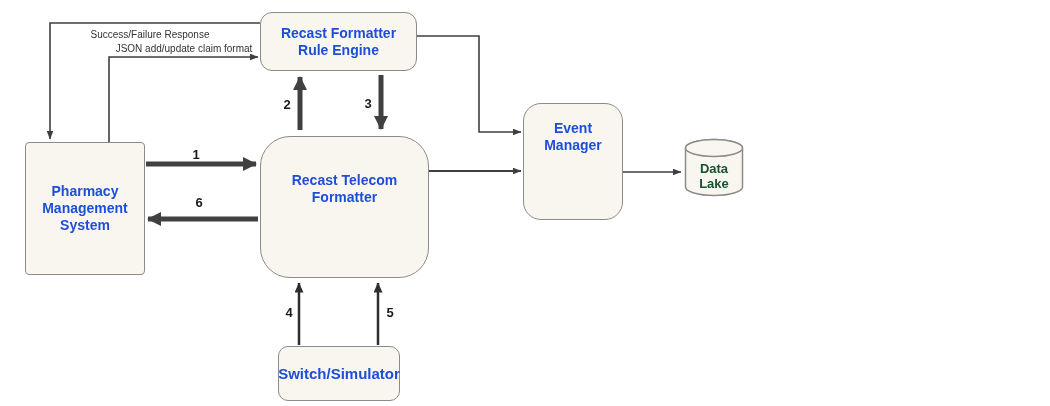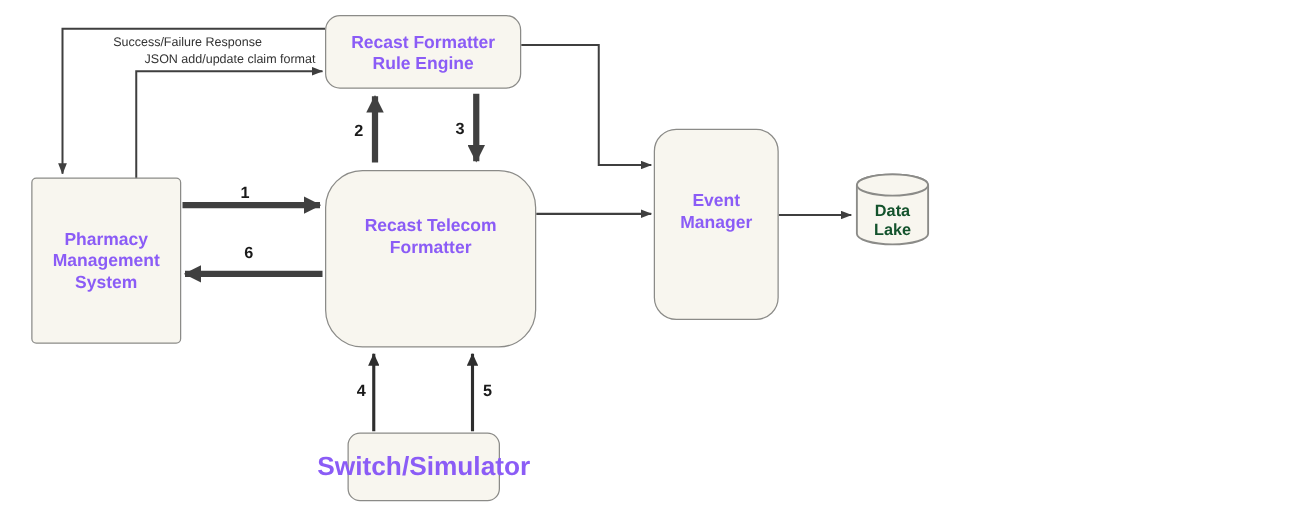--- a/index.html
+++ b/index.html
@@ -5,30 +5,30 @@
   html,body{margin:0;padding:0;background:#ffffff;}
   .canvas{
     position:relative;width:1050px;height:406px;background:#ffffff;
     font-family:"Liberation Sans",sans-serif;overflow:hidden;
   }
   .wires{position:absolute;left:0;top:0;z-index:1;}
   .node{
     position:absolute;z-index:2;box-sizing:border-box;
     background:#f8f6ef;border:1.5px solid #8b8b88;
     display:flex;justify-content:center;align-items:center;
-    color:#8b5cf6;font-weight:bold;font-size:14px;line-height:17px;
+    color:#1d4ed8;font-weight:bold;font-size:14px;line-height:17px;
     text-align:center;white-space:pre-line;
   }
   .node-pharmacy{left:25px;top:142px;width:120px;height:133px;border-radius:4px;}
   .node-rule-engine{left:260px;top:12px;width:157px;height:59px;border-radius:12px;}
   .node-telecom{left:260px;top:136px;width:169px;height:142px;border-radius:30px;
     align-items:flex-start;padding-top:35px;}
-  .node-event{left:523px;top:103px;width:100px;height:153px;border-radius:18px;
-    align-items:flex-start;padding-top:48px;}
-  .node-switch{left:278px;top:346px;width:122px;height:55px;border-radius:10px;font-size:21px;text-align:center;}
+  .node-event{left:523px;top:103px;width:100px;height:117px;border-radius:18px;
+    align-items:flex-start;padding-top:16px;}
+  .node-switch{left:278px;top:346px;width:122px;height:55px;border-radius:10px;font-size:15px;text-align:center;}
   .cylinder{position:absolute;left:684px;top:138px;width:60px;height:59px;z-index:2;}
   .cylinder-label{
     position:absolute;left:0;top:16px;width:100%;height:43px;z-index:3;
     display:flex;justify-content:center;align-items:center;
     color:#14532d;font-weight:bold;font-size:13px;line-height:15px;
     text-align:center;white-space:pre-line;
   }
   .edge-label{
     position:absolute;z-index:3;transform:translate(-50%,-50%);
     color:#333333;font-size:10px;white-space:nowrap;

